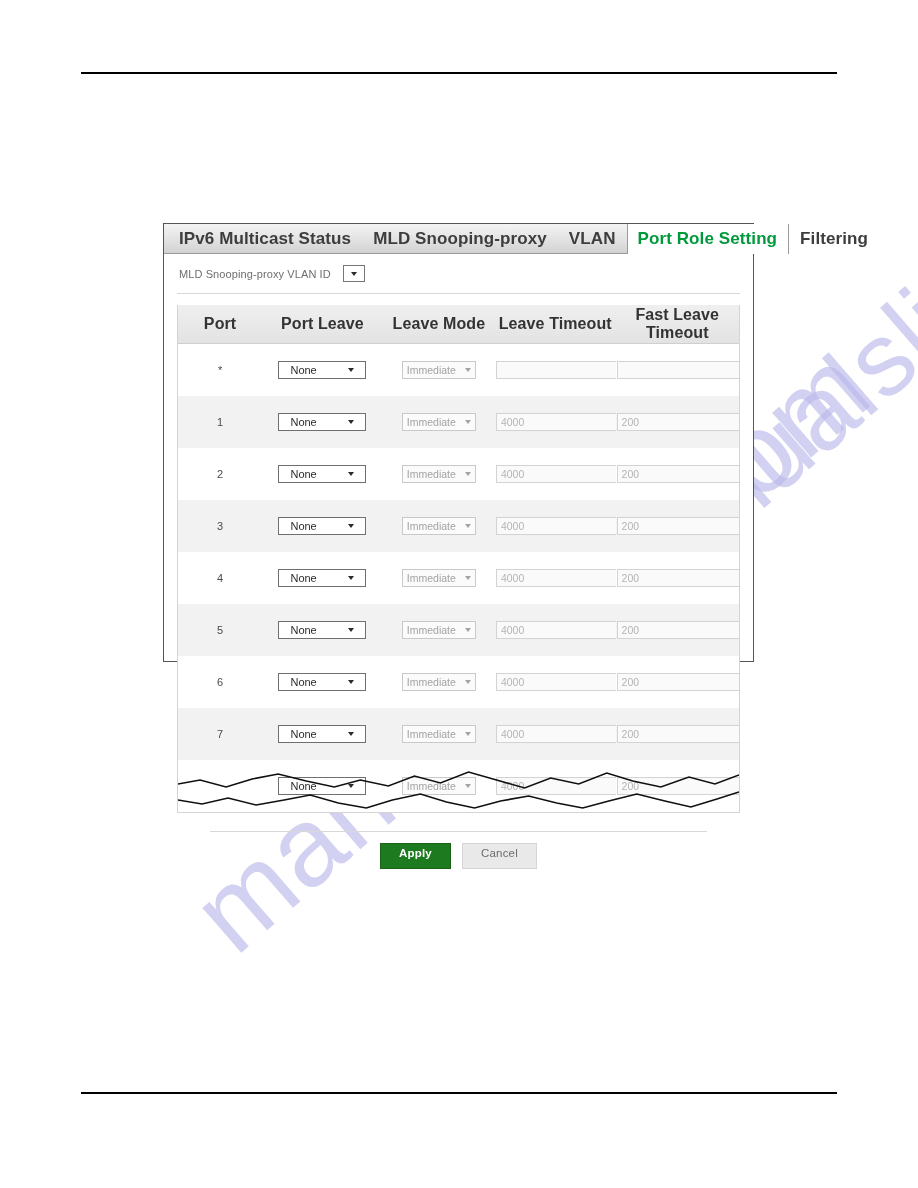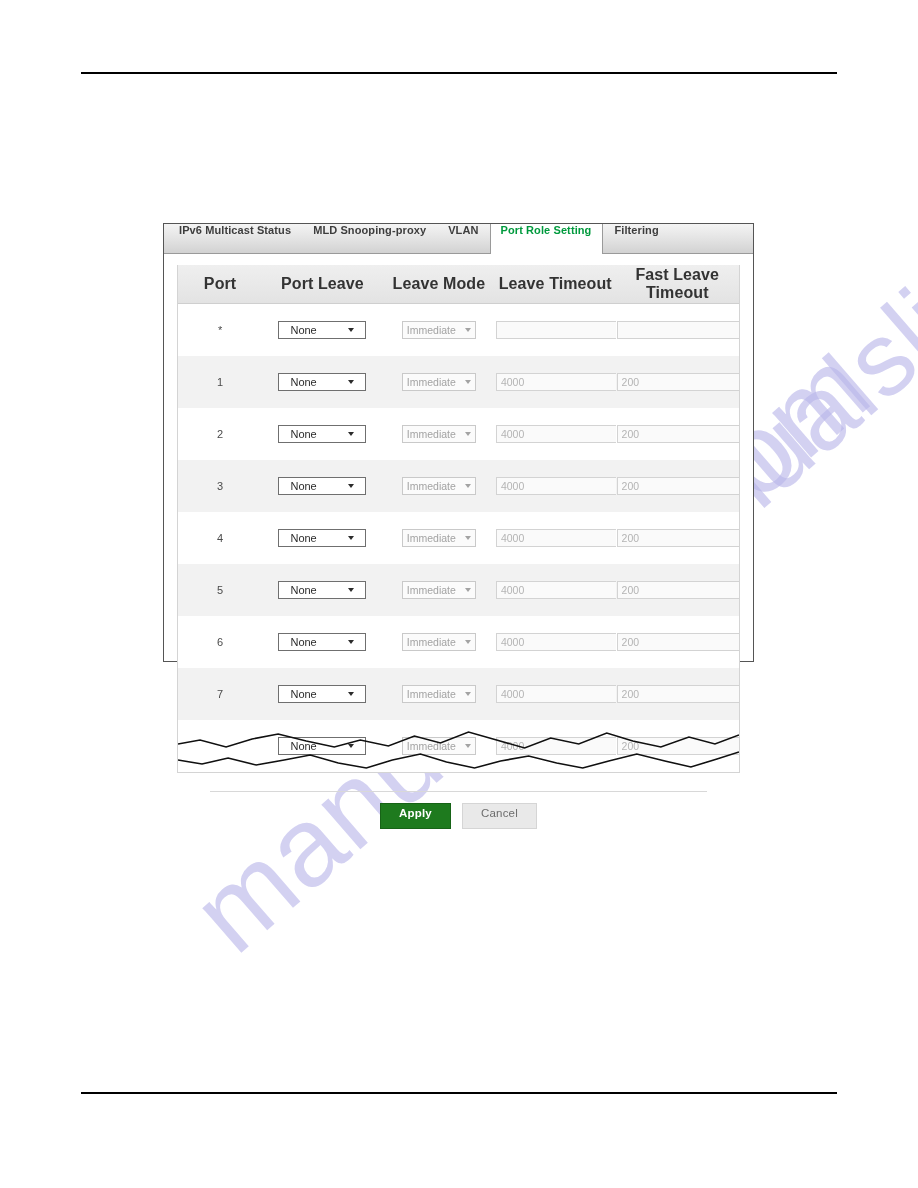--- a/index.html
+++ b/index.html
@@ -68,23 +68,23 @@
     height: 30px;
     background: linear-gradient(to bottom, #f4f4f4 0%, #e2e2e2 55%, #d2d2d2 100%);
     border-bottom: 1px solid #9a9a9a;
     display: flex;
     align-items: stretch;
     padding-left: 4px;
     box-sizing: border-box;
   }
   .tab {
     display: flex;
-    align-items: flex-start;
+    align-items: center;
     padding: 0 11px;
-    font-size: 11px;
+    font-size: 17px;
     font-weight: bold;
     color: #3d3d3d;
     letter-spacing: 0.1px;
     cursor: pointer;
     white-space: nowrap;
     position: relative;
   }
   .tab.active {
     background: #ffffff;
     color: #009a3d;
@@ -309,20 +309,26 @@
       <span>Port Role Setting</span>
     </div>
     <div class="tab">
       <span>Filtering</span>
     </div>
   </div>
 
   <div class="panel-body">
 
 
+    <div class="vlan-row">
+      <span class="vlan-label">MLD Snooping-proxy VLAN ID</span>
+      <div class="vlan-select">
+        <span class="chev"></span>
+      </div>
+    </div>
 
     <div class="port-table-wrap">
       <table class="port-table">
         <colgroup>
           <col class="c-port">
             <col class="c-role">
             <col class="c-mode">
             <col class="c-lt">
             <col class="c-flt">
         </colgroup>

